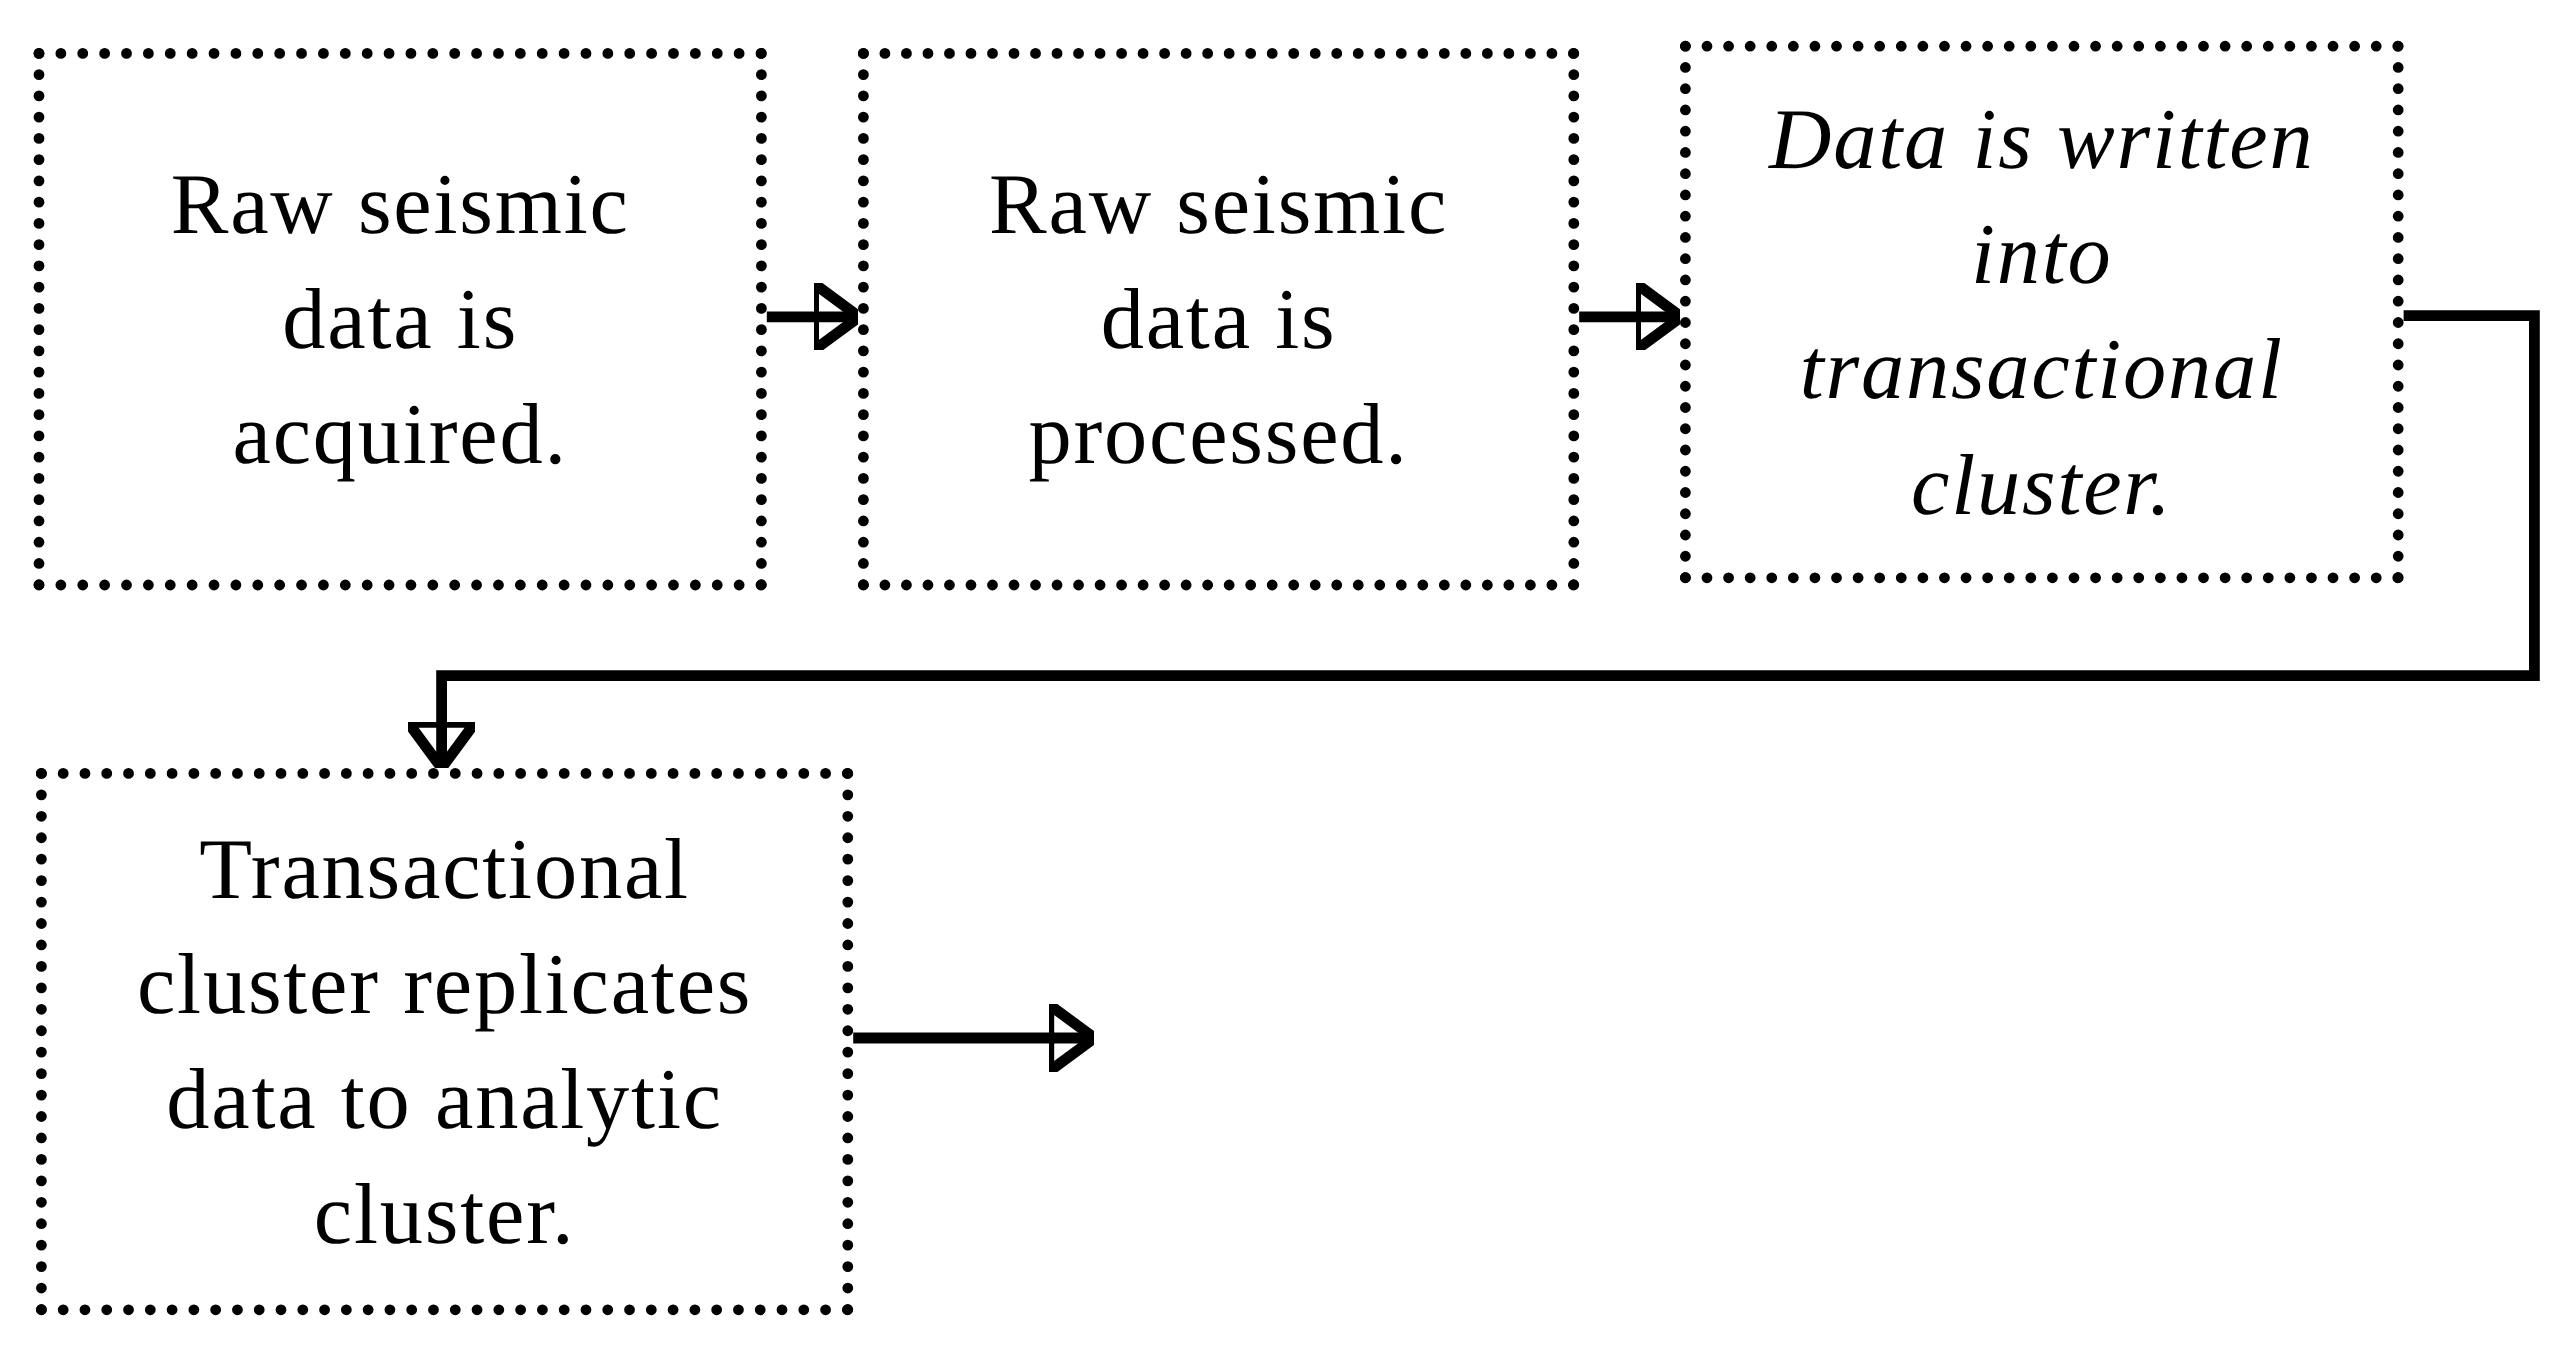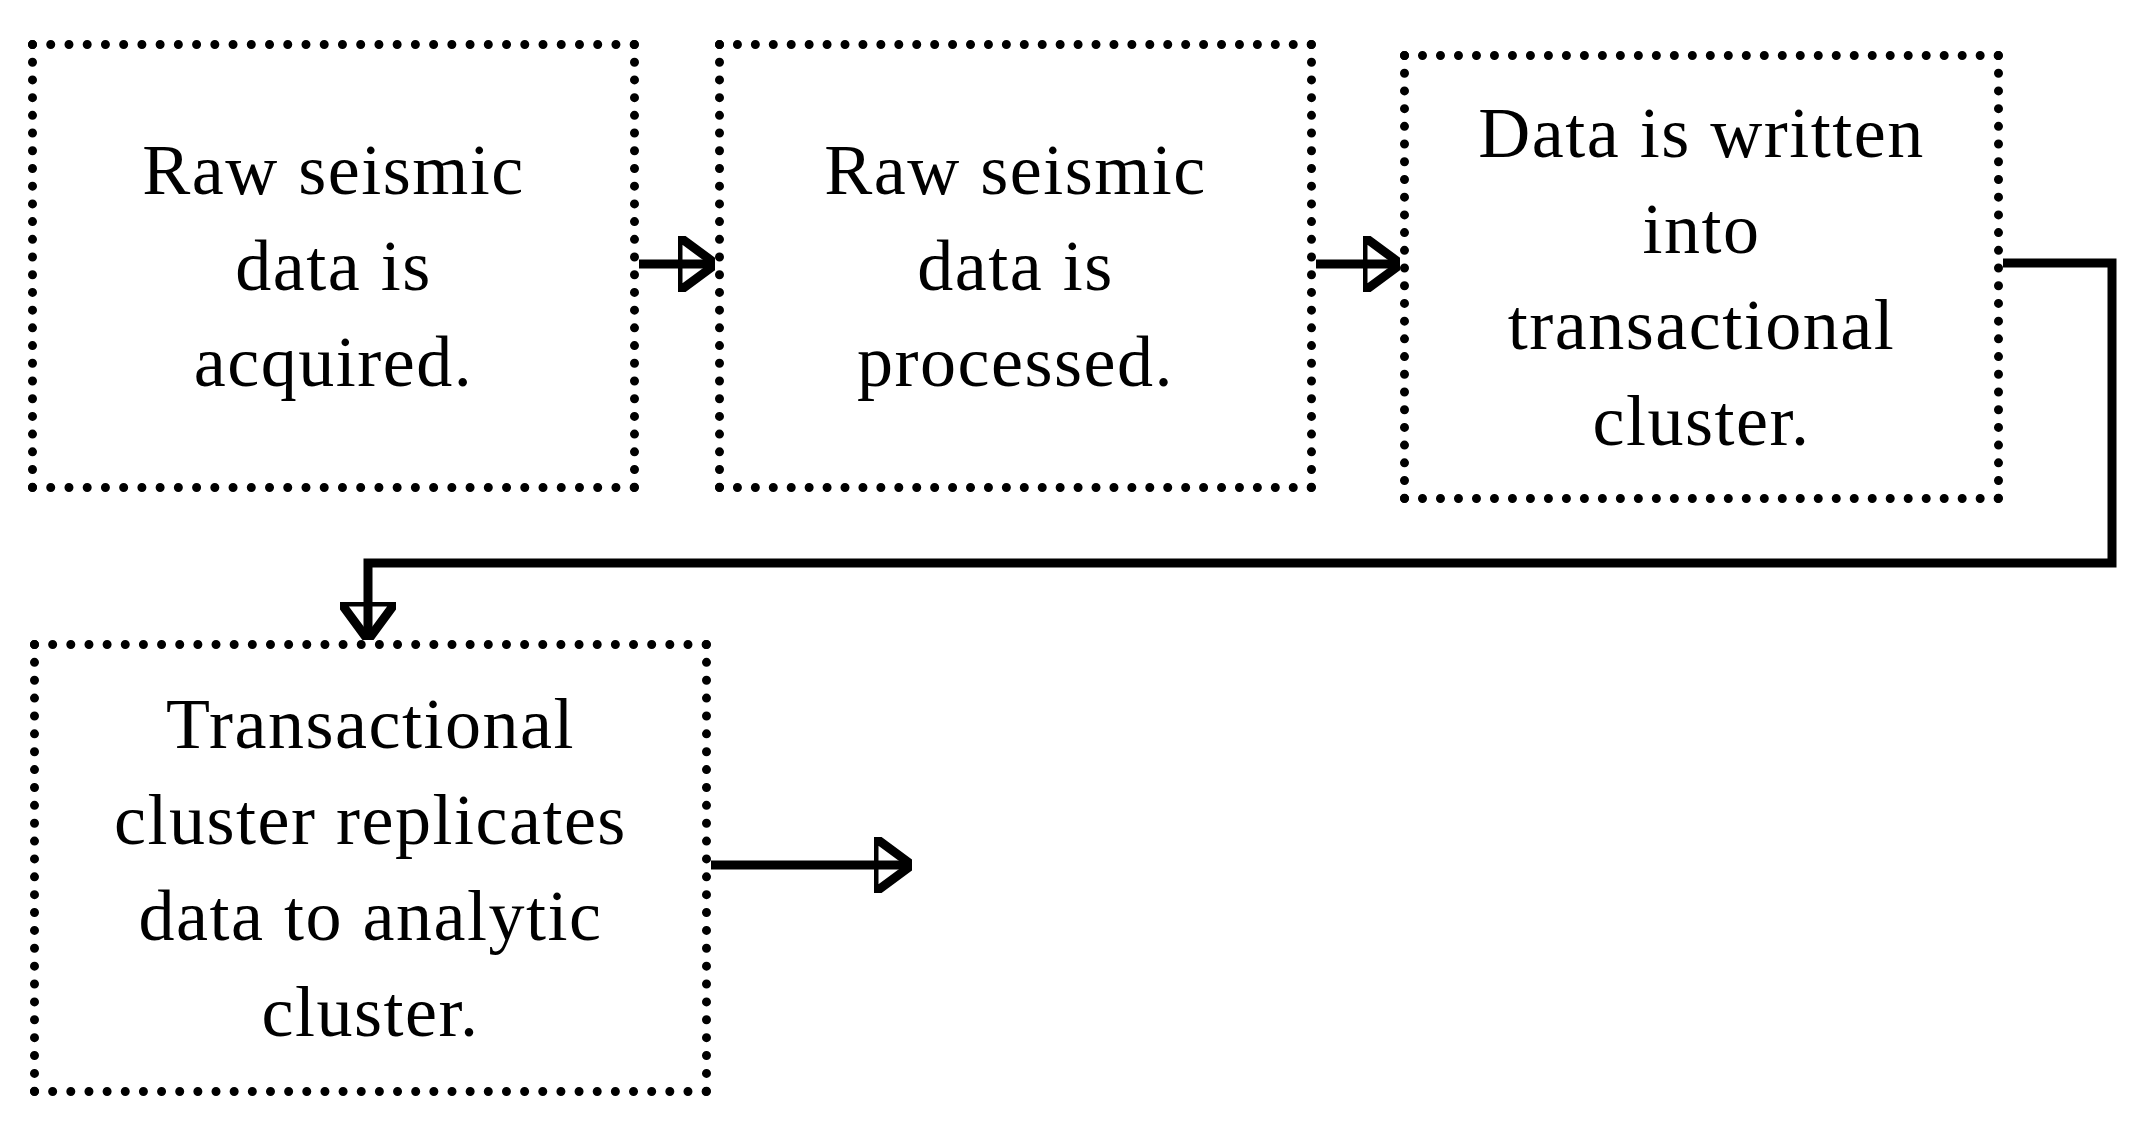--- a/index.html
+++ b/index.html
@@ -40,21 +40,21 @@
   .box p {
     margin: 0;
     font-size: 72px;
     line-height: 96px;
     letter-spacing: 1.5px;
     color: #000000;
     font-weight: normal;
   }
   #box-1 { left: 28px;   top: 40px;  width: 611px;  height: 452px; }
   #box-2 { left: 715px;  top: 40px;  width: 601px;  height: 452px; }
-  #box-3 { left: 1400px; top: 51px;  width: 603px;  height: 452px; }
+  #box-3 { left: 1400px; top: 34px;  width: 603px;  height: 452px; font-style: italic; }
   #box-4 { left: 30px;   top: 640px; width: 681px;  height: 456px; }
   #box-5 { left: 912px;  top: 645px; width: 1094px; height: 447px; }
 </style>
 </head>
 <body>
 
 <div id="canvas">
 
   <svg id="connector-layer" viewBox="0 0 2141 1124" xmlns="http://www.w3.org/2000/svg">
     <defs>

